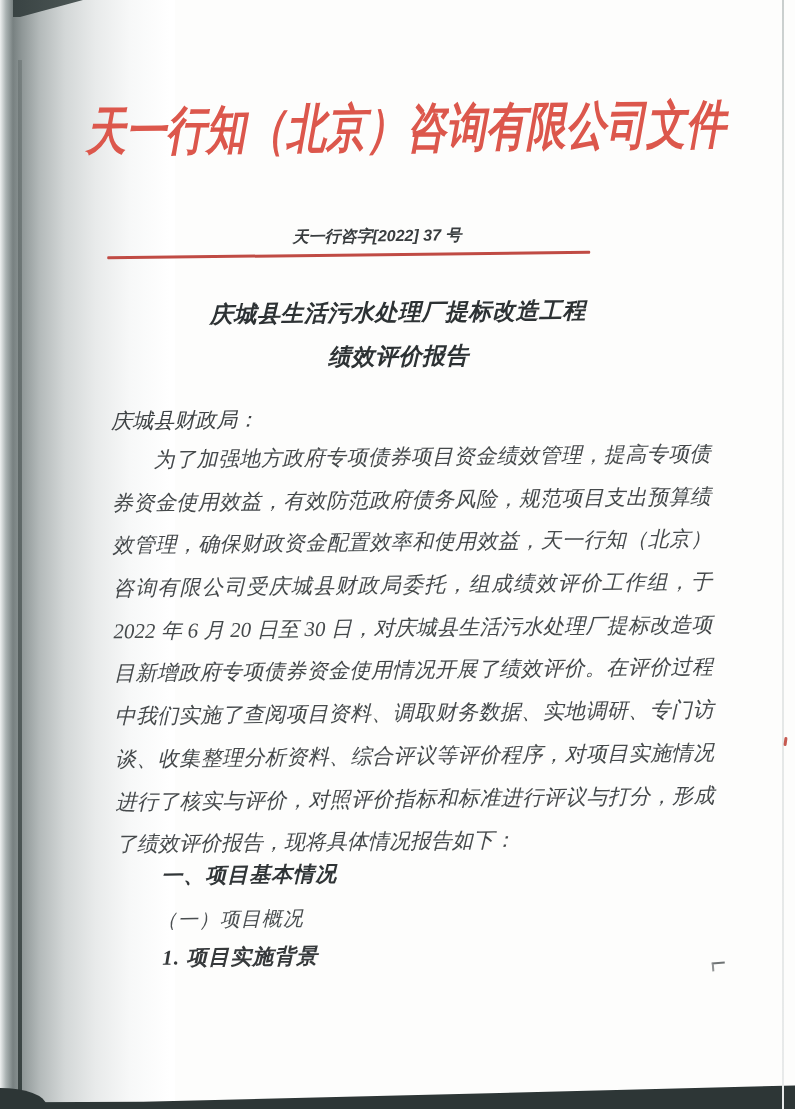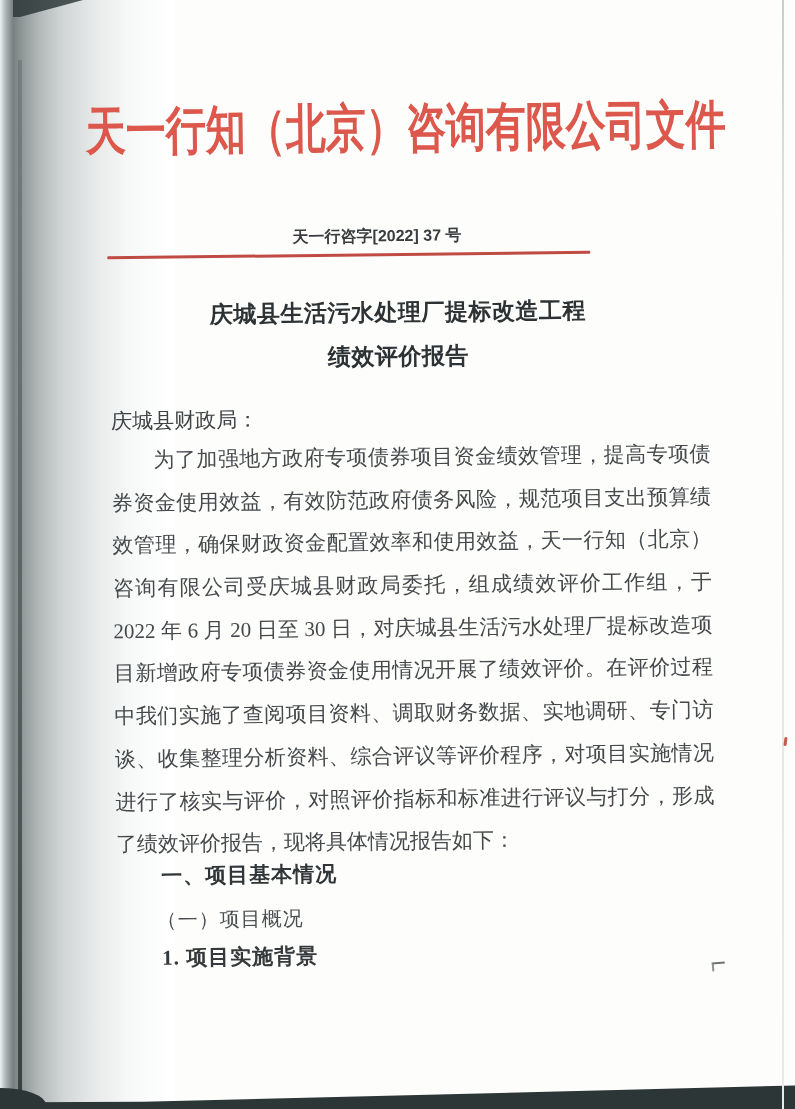--- a/index.html
+++ b/index.html
@@ -1,19 +1,20 @@
 <!DOCTYPE html>
 <html><head>
 <meta charset="utf-8">
 <style>
   html,body{margin:0;padding:0;background:#ffffff;}
   .page{
     position:relative;width:795px;height:1109px;background:#fdfdfc;
     overflow:hidden;
     font-family:"Liberation Serif","DejaVu Serif",serif;
+    font-style:italic;
   }
   
   .left-spine{
     position:absolute;left:0;top:0;bottom:0;width:175px;
     background:linear-gradient(90deg,
       #eef0f0 0px,#aab2b2 6px,#788181 13px,#8f9797 22px,
       #b4baba 40px,#d3d7d7 65px,#e8eaea 95px,#f7f8f8 130px,#ffffff 170px);
   }
   .spine-line{
     position:absolute;left:18px;top:60px;bottom:12px;width:4px;

